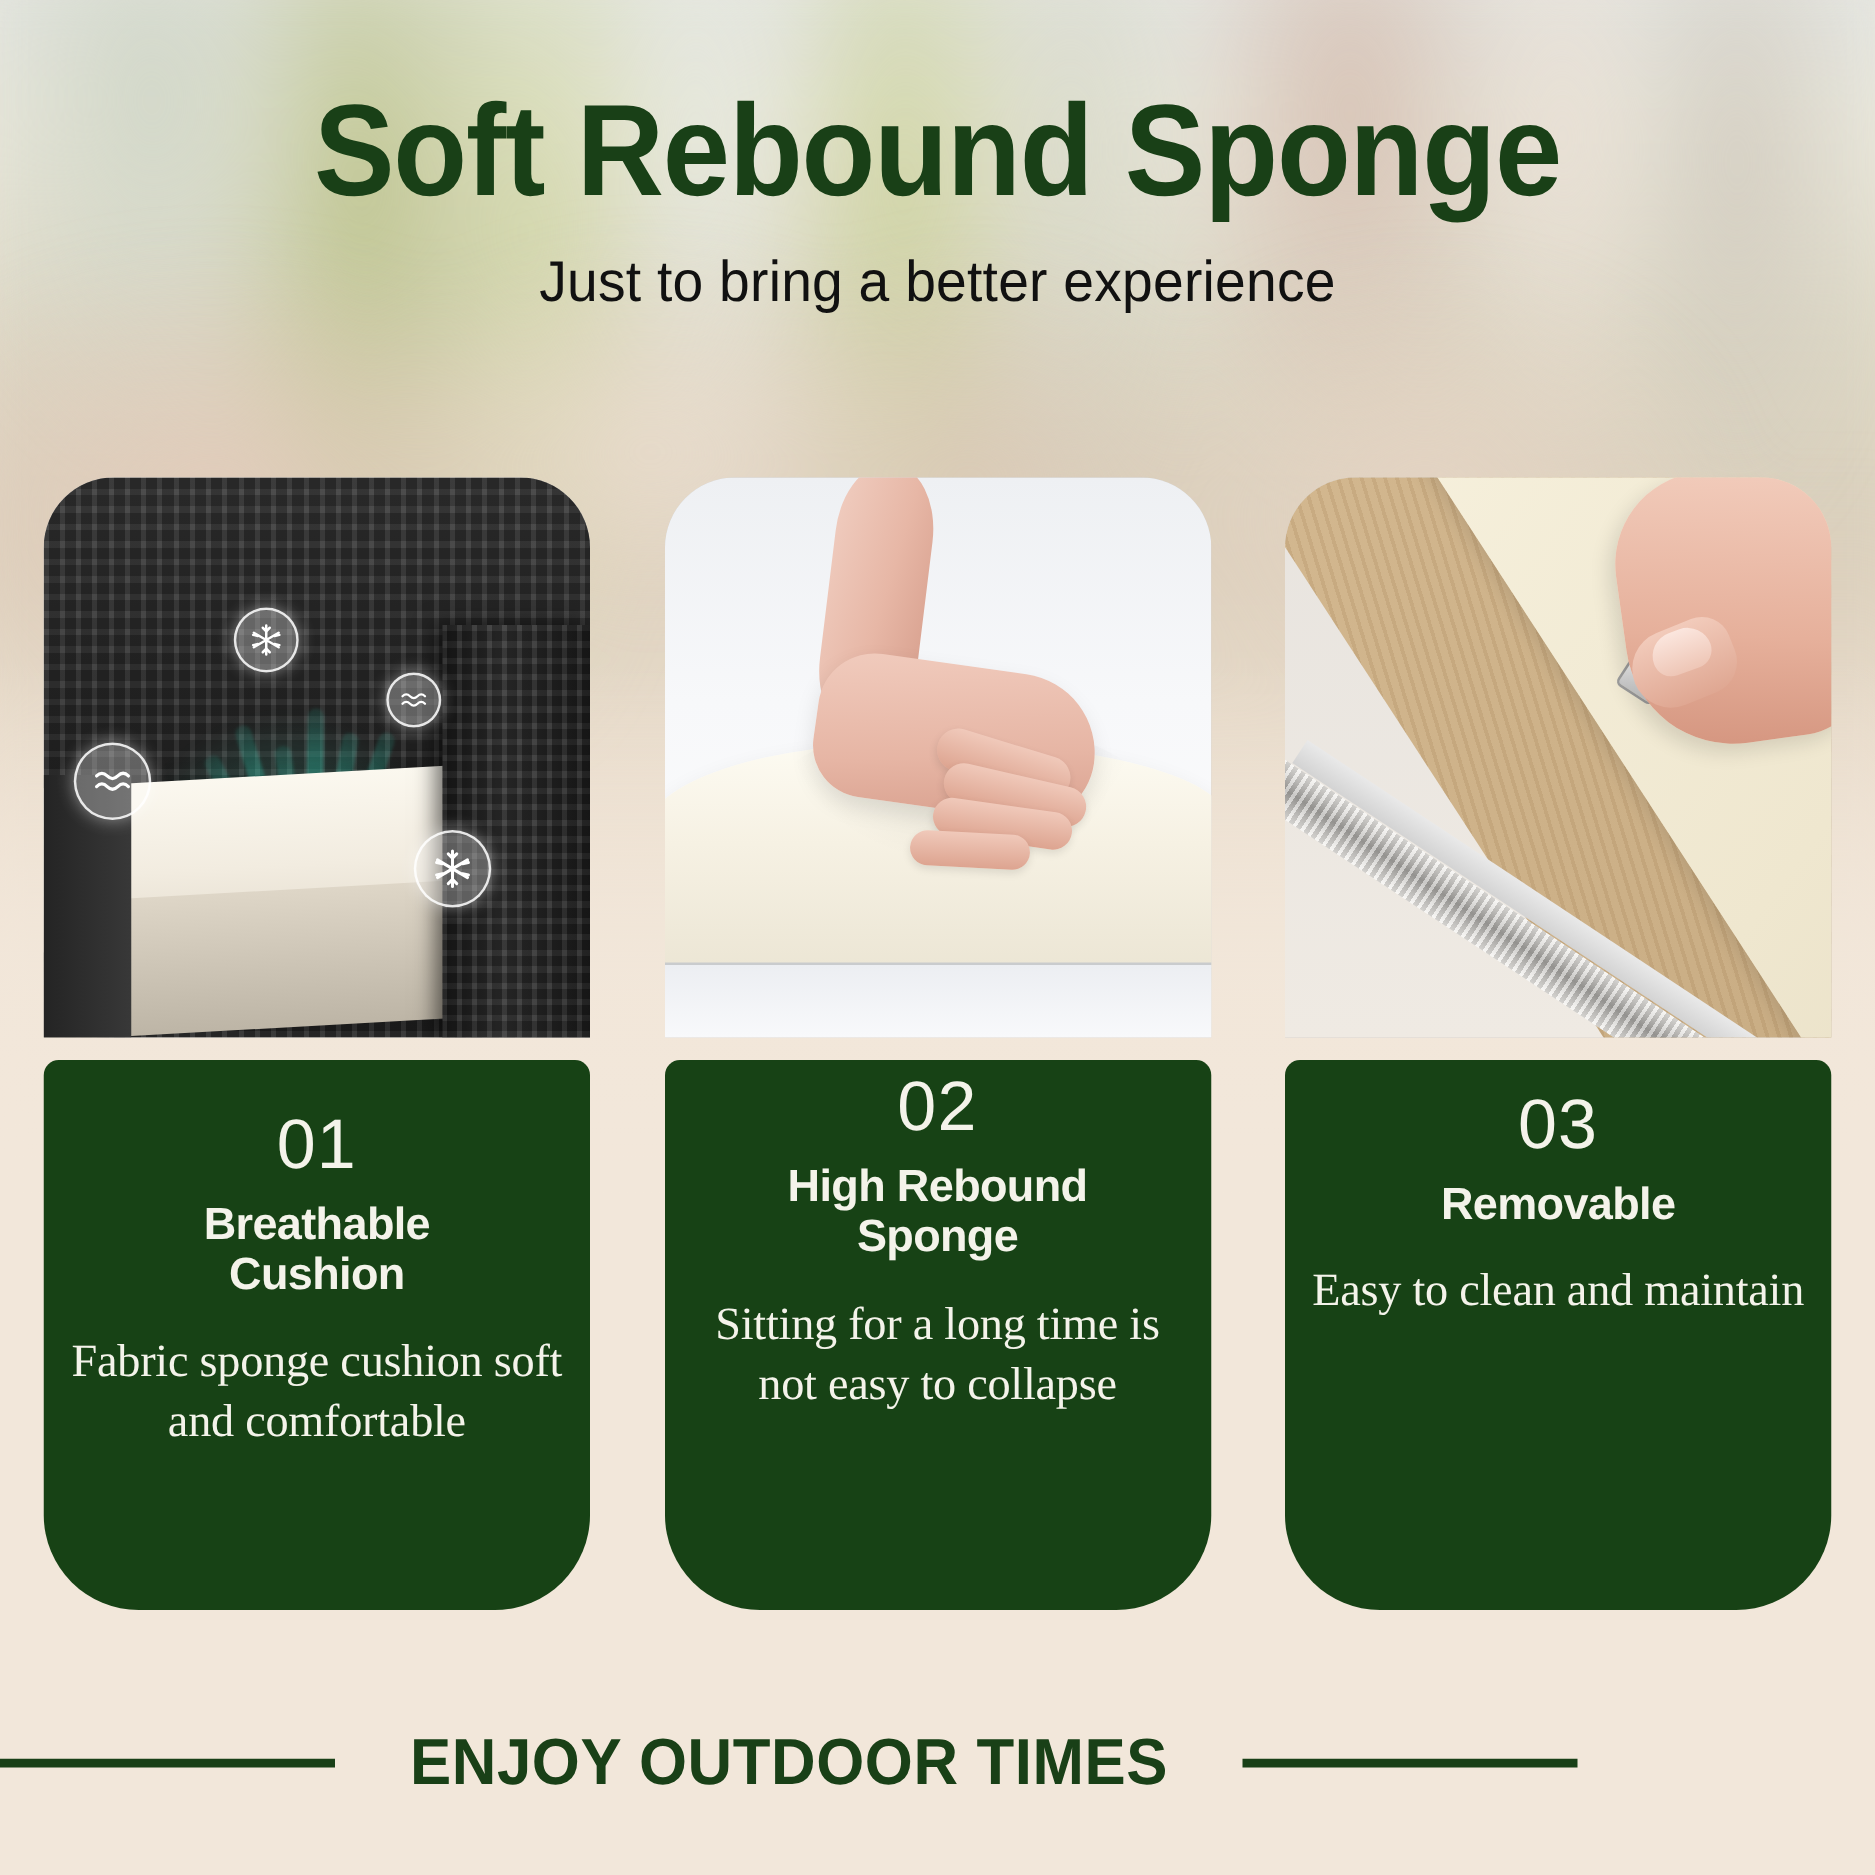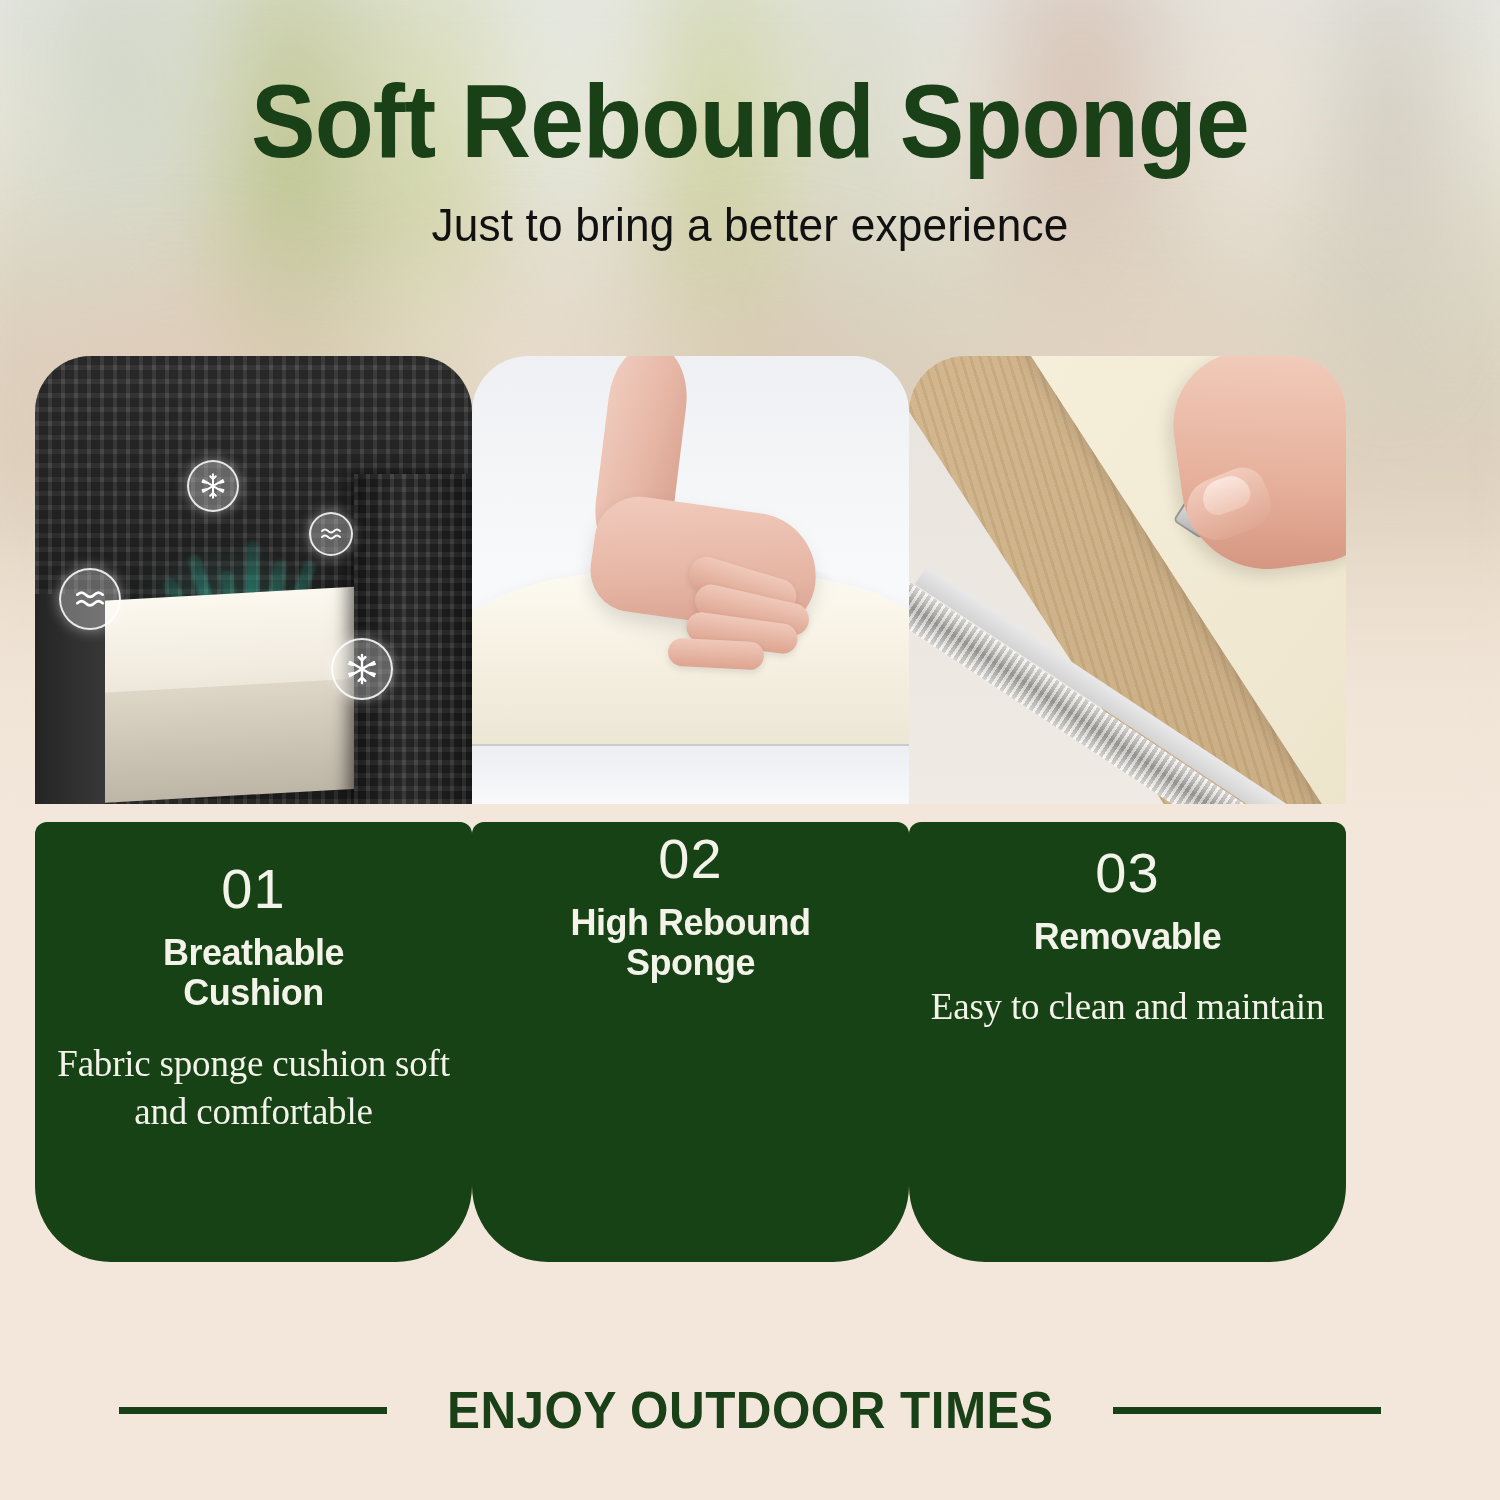--- a/index.html
+++ b/index.html
@@ -62,22 +62,22 @@
     margin-top:24px;
     font-size:46px;
     font-weight:400;
     color:#111111;
     letter-spacing:.2px;
     transform:scaleX(.96);
   }
 
   
   .cards{
-    position:absolute; left:35px; top:356px; width:1430px; height:910px;
-    display:flex; 
+    position:absolute; left:35px; top:382px; width:1430px; height:910px;
+    display:flex; justify-content:space-between;
   }
   .col{ width:437px; position:relative; }
 
   .photo{
     width:437px; height:448px;
     border-radius:56px 56px 0 0;
     overflow:hidden; position:relative;
     background:#cfcfcf;
   }
 
@@ -222,21 +222,21 @@
     font-size:36px; font-weight:bold; line-height:1.13; letter-spacing:-.5px;
   }
   .carddesc{
     margin-top:26px;
     font-size:37px; font-weight:400; line-height:1.28; letter-spacing:-.2px;font-family:Liberation Serif, serif;
   }
 
   
   .footer{
     position:absolute; left:0; top:1380px; width:1500px;
-    display:flex; align-items:center; justify-content:center; gap:44px;
+    display:flex; align-items:center; gap:44px;
   }
   .frule{ width:268px; height:7px; background:#194017; }
   .ftext{
     font-family:"Liberation Sans Narrow","Liberation Sans",sans-serif;
     font-size:52px; font-weight:bold; color:#194017; letter-spacing:.5px;
     transform:scaleX(.95);
   }
 </style>
 </head>
 <body>
@@ -332,20 +332,21 @@
       <div class="fing" style="left:214px; top:262px; width:112px; height:30px; transform:rotate(8deg)"></div>
       <div class="fing" style="left:196px; top:284px; width:96px; height:28px; transform:rotate(3deg)"></div>
     </div>
 
     <div class="card c2">
       <div class="num">02</div>
       <div class="cardtitle">
         <div>High Rebound</div>
         <div>Sponge</div>
       </div>
+      <div class="carddesc">Sitting for a long time is not easy to collapse</div>
     </div>
   </div>
 
   <div class="col">
     <div class="photo">
       <div class="p3-bg"></div>
       <div class="p3-wood"></div>
       <div class="p3-cush"></div>
       <div class="p3-inner"></div>
       <div class="p3-zip">

